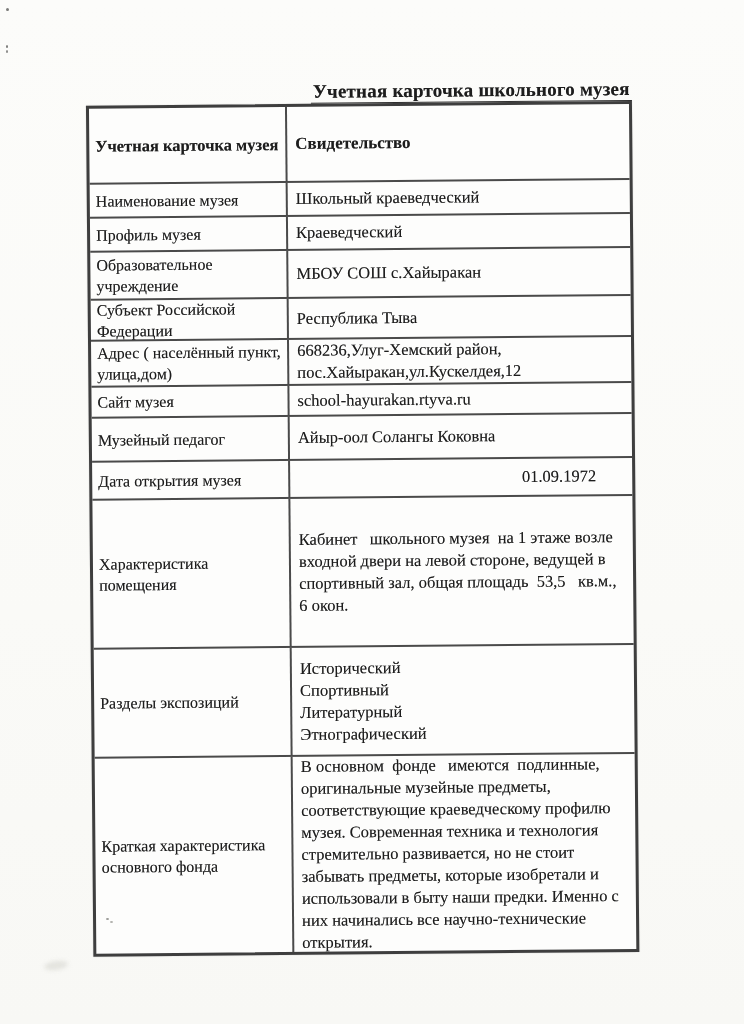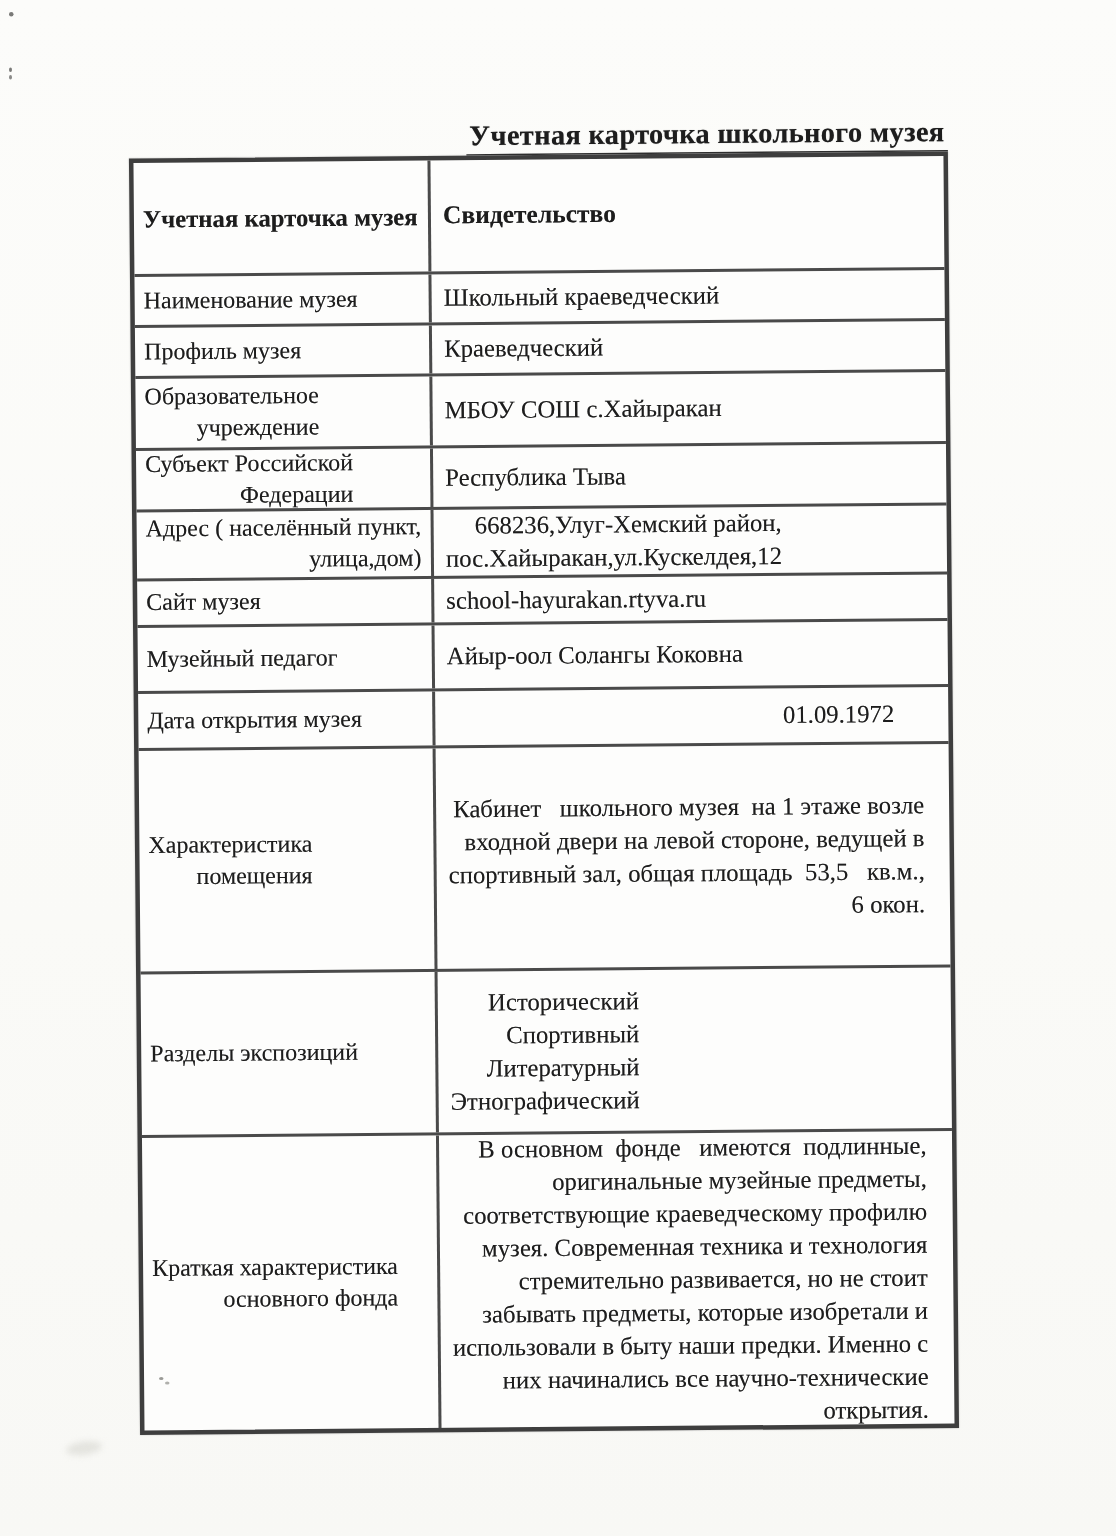--- a/index.html
+++ b/index.html
@@ -13,21 +13,20 @@
   body{
     width:744px;height:1024px;background:#ffffff;
     font-family:"Liberation Serif","DejaVu Serif",serif;
     color:var(--ink);
     -webkit-font-smoothing:antialiased;
   }
   .sheet{
     position:relative;width:744px;height:1024px;
     background:linear-gradient(180deg,#fcfcfa 0%,#fafaf7 60%,#f8f8f5 100%);
     overflow:hidden;
-    text-align:right;
   }
   .scan{
     position:absolute;left:0;top:0;width:744px;height:1024px;
     transform:rotate(-0.5deg);
     transform-origin:400px 110px;
   }
   .doc-title{
     position:absolute;left:311px;top:80px;
     font-size:19px;font-weight:bold;letter-spacing:0.2px;
     border-bottom:2px solid #2e2e2e;

